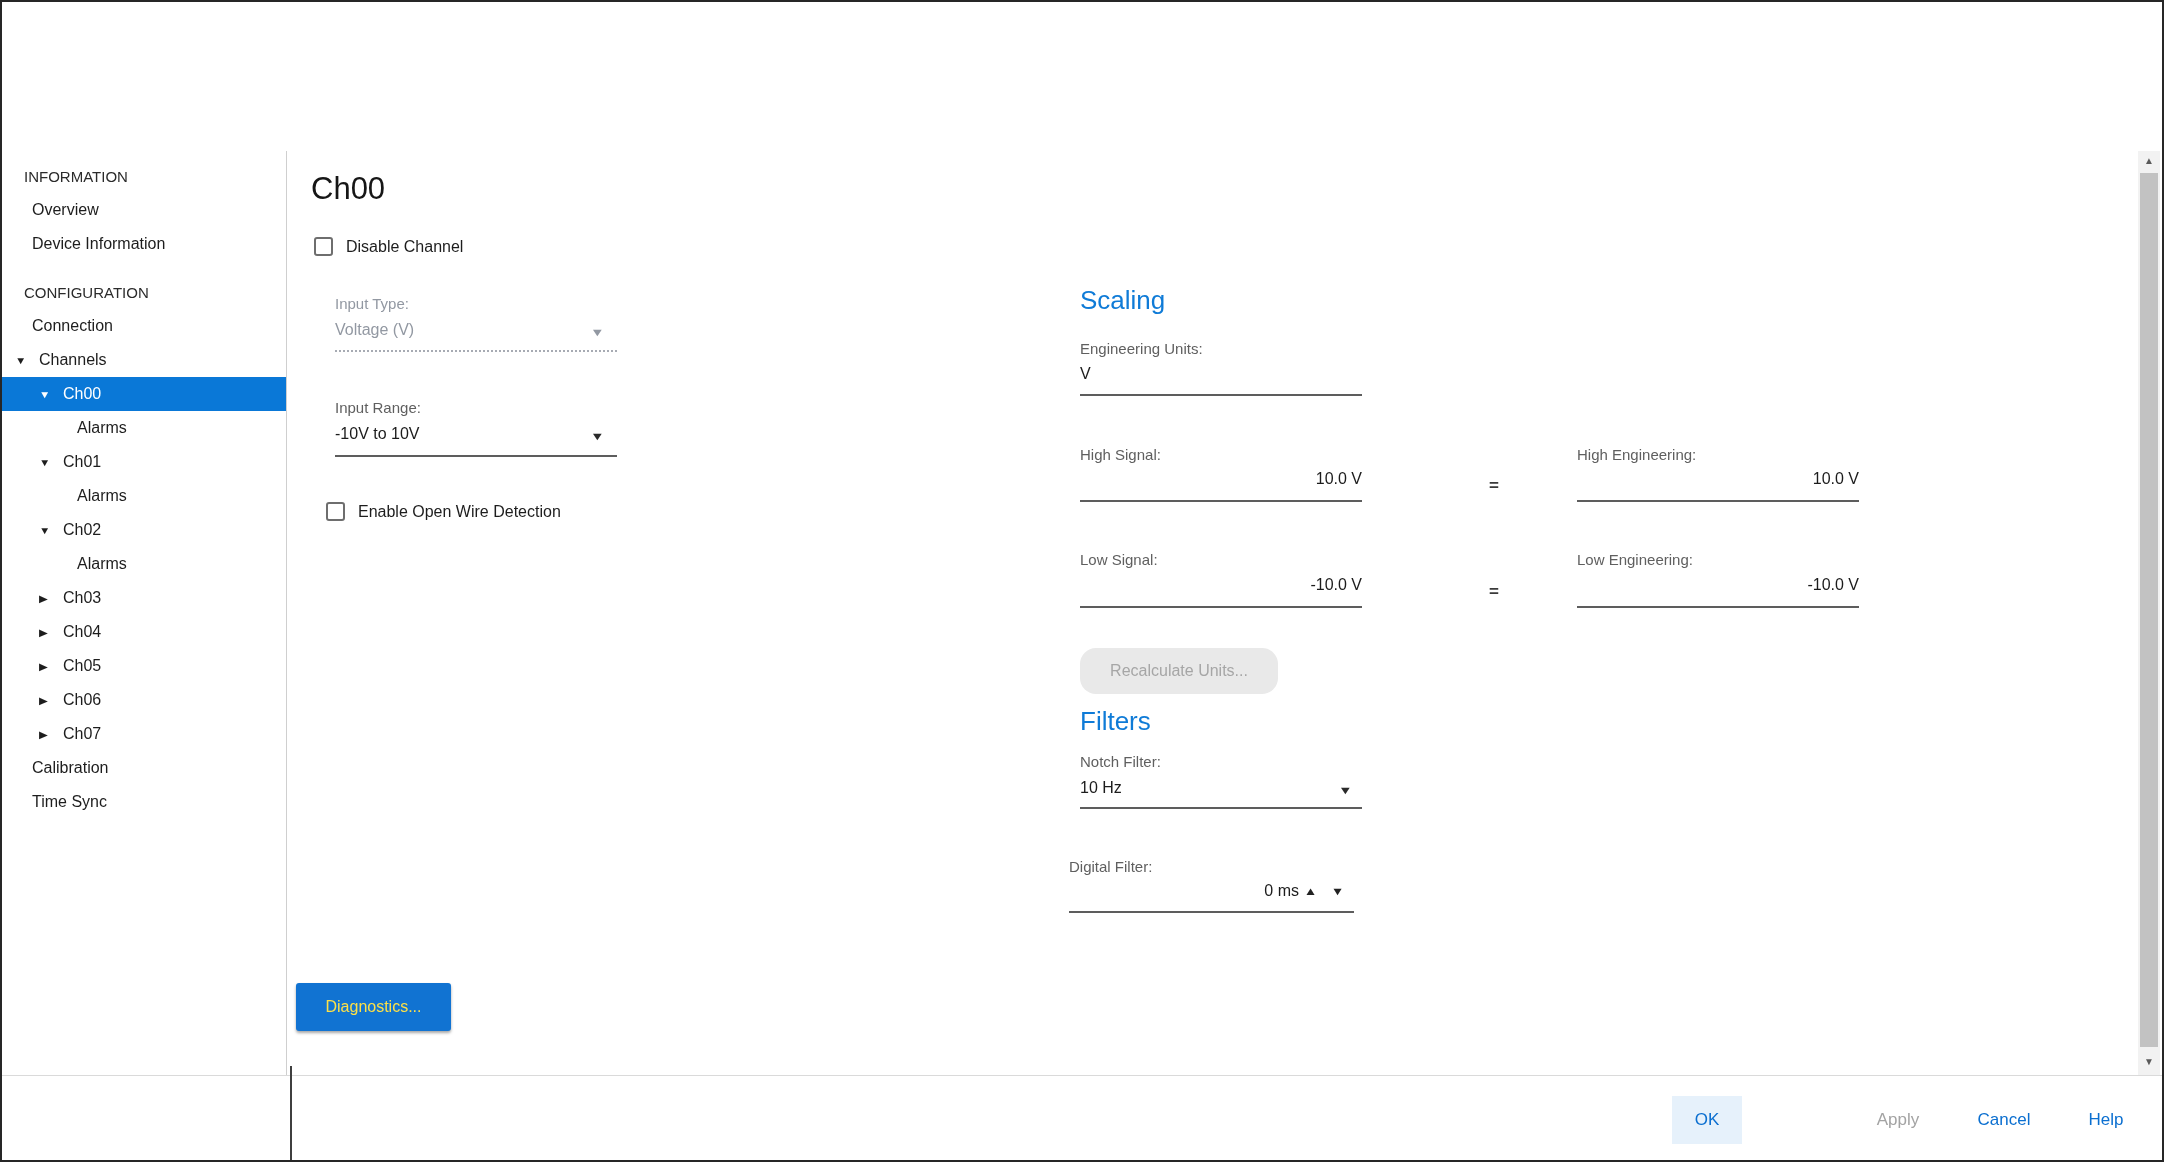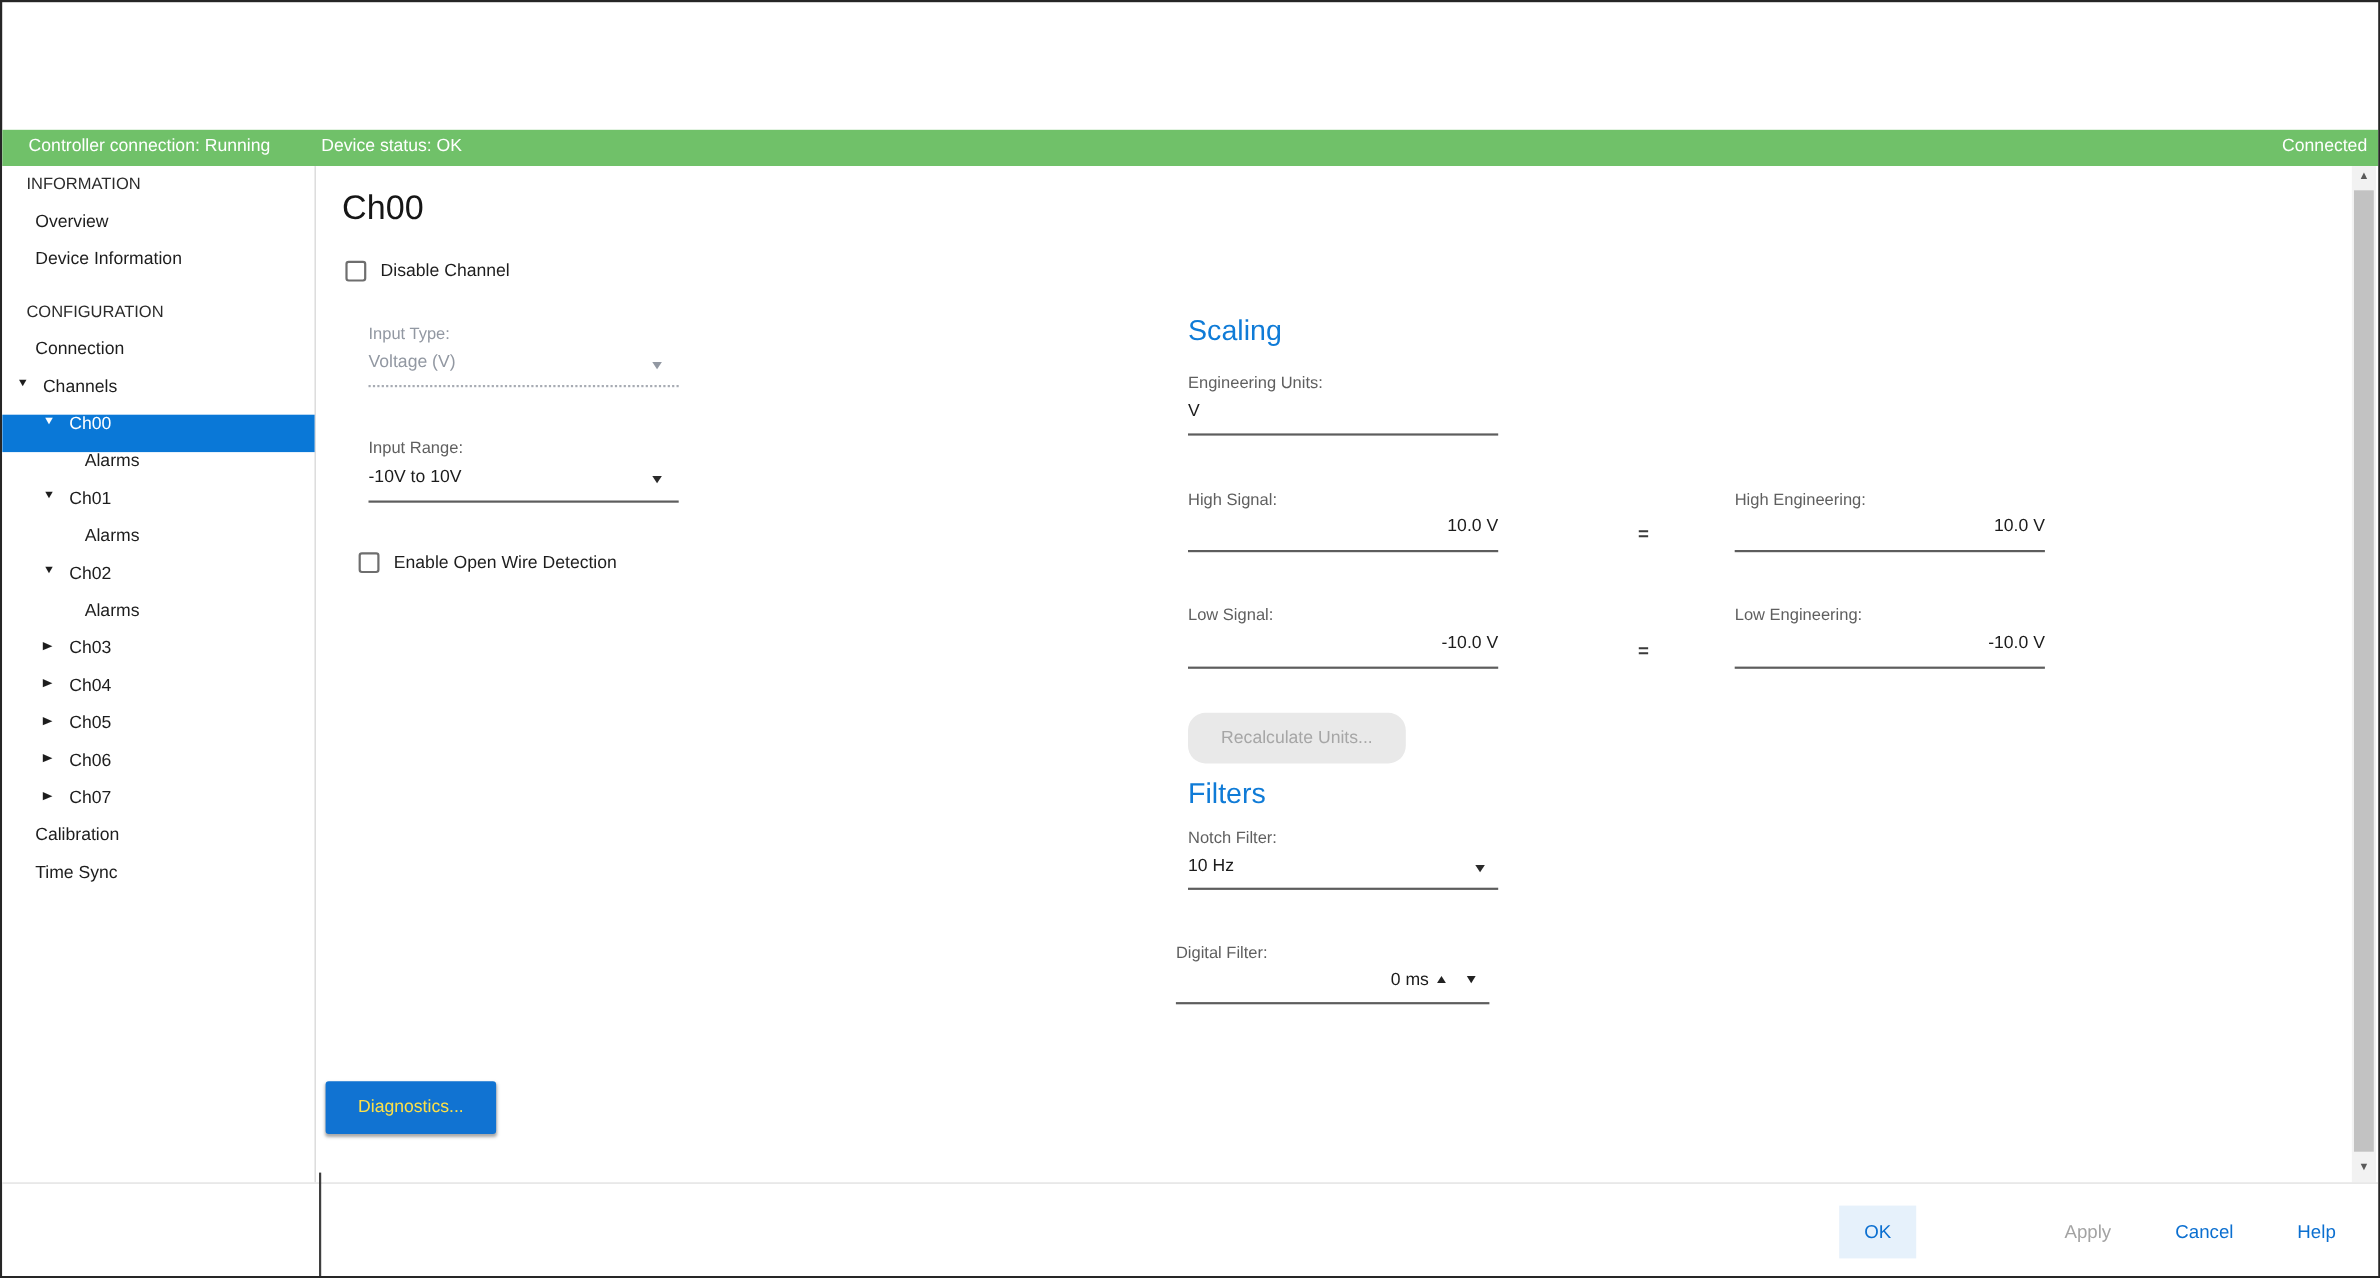--- a/index.html
+++ b/index.html
@@ -19,21 +19,21 @@
   
   .statusbar { position:absolute; left:0; top:116px; width:100%; height:33px; background:#70c169; color:#ffffff; font-size:16px; }
   .sb-item { position:absolute; top:6px; }
   .sb-controller { left:24px; }
   .sb-device { left:290px; }
   .sb-connected { right:10px; }
   
   .bodyarea { position:absolute; left:0; top:149px; width:100%; height:924px; background:#ffffff; }
   
   .sidebar { position:absolute; left:0; top:0; width:285px; height:100%; background:#ffffff; border-right:1px solid #cfcfcf; padding-top:8px; }
-  .side-row { display:flex; align-items:flex-start; height:34px; font-size:16px; color:#1d1d1d; cursor:default; white-space:nowrap; }
+  .side-row { display:flex; align-items:center; height:34px; font-size:16px; color:#1d1d1d; cursor:default; white-space:nowrap; }
   .side-row.section { padding-left:22px; font-size:15px; color:#2b2b2b; }
   .side-row.gap { margin-top:14px; }
   .side-row.lvl0 { padding-left:30px; }
   .side-row.lvl0.has-arrow { padding-left:14px; }
   .side-row.lvl1 { padding-left:38px; }
   .side-row.lvl2 { padding-left:75px; }
   .side-row.selected { background:#0a78d7; color:#ffffff; }
   .tree-arrow { display:inline-block; width:14px; margin-right:9px; font-size:10px; color:inherit; transform:scaleX(1.15); }
   
   .abs { position:absolute; }
@@ -68,25 +68,20 @@
   .fbtn.link { color:#0b6fd0; }
   .fbtn.disabled { color:#a3a3a3; cursor:default; }
   .splitter { position:absolute; left:288px; top:1064px; width:2px; height:96px; background:#3f3f3f; }
 </style>
 </head>
 <body>
 
 <div class="window">
 
 
-  <div class="statusbar">
-    <span class="sb-item sb-controller">Controller connection: Running</span>
-    <span class="sb-item sb-device">Device status: OK</span>
-    <span class="sb-item sb-connected">Connected</span>
-  </div>
 
   <div class="bodyarea">
 
     <div class="sidebar" id="sidebar-list">
         <div class="side-row section">
           <span>INFORMATION</span>
         </div>
         <div class="side-row lvl0">
           <span>Overview</span>
         </div>

